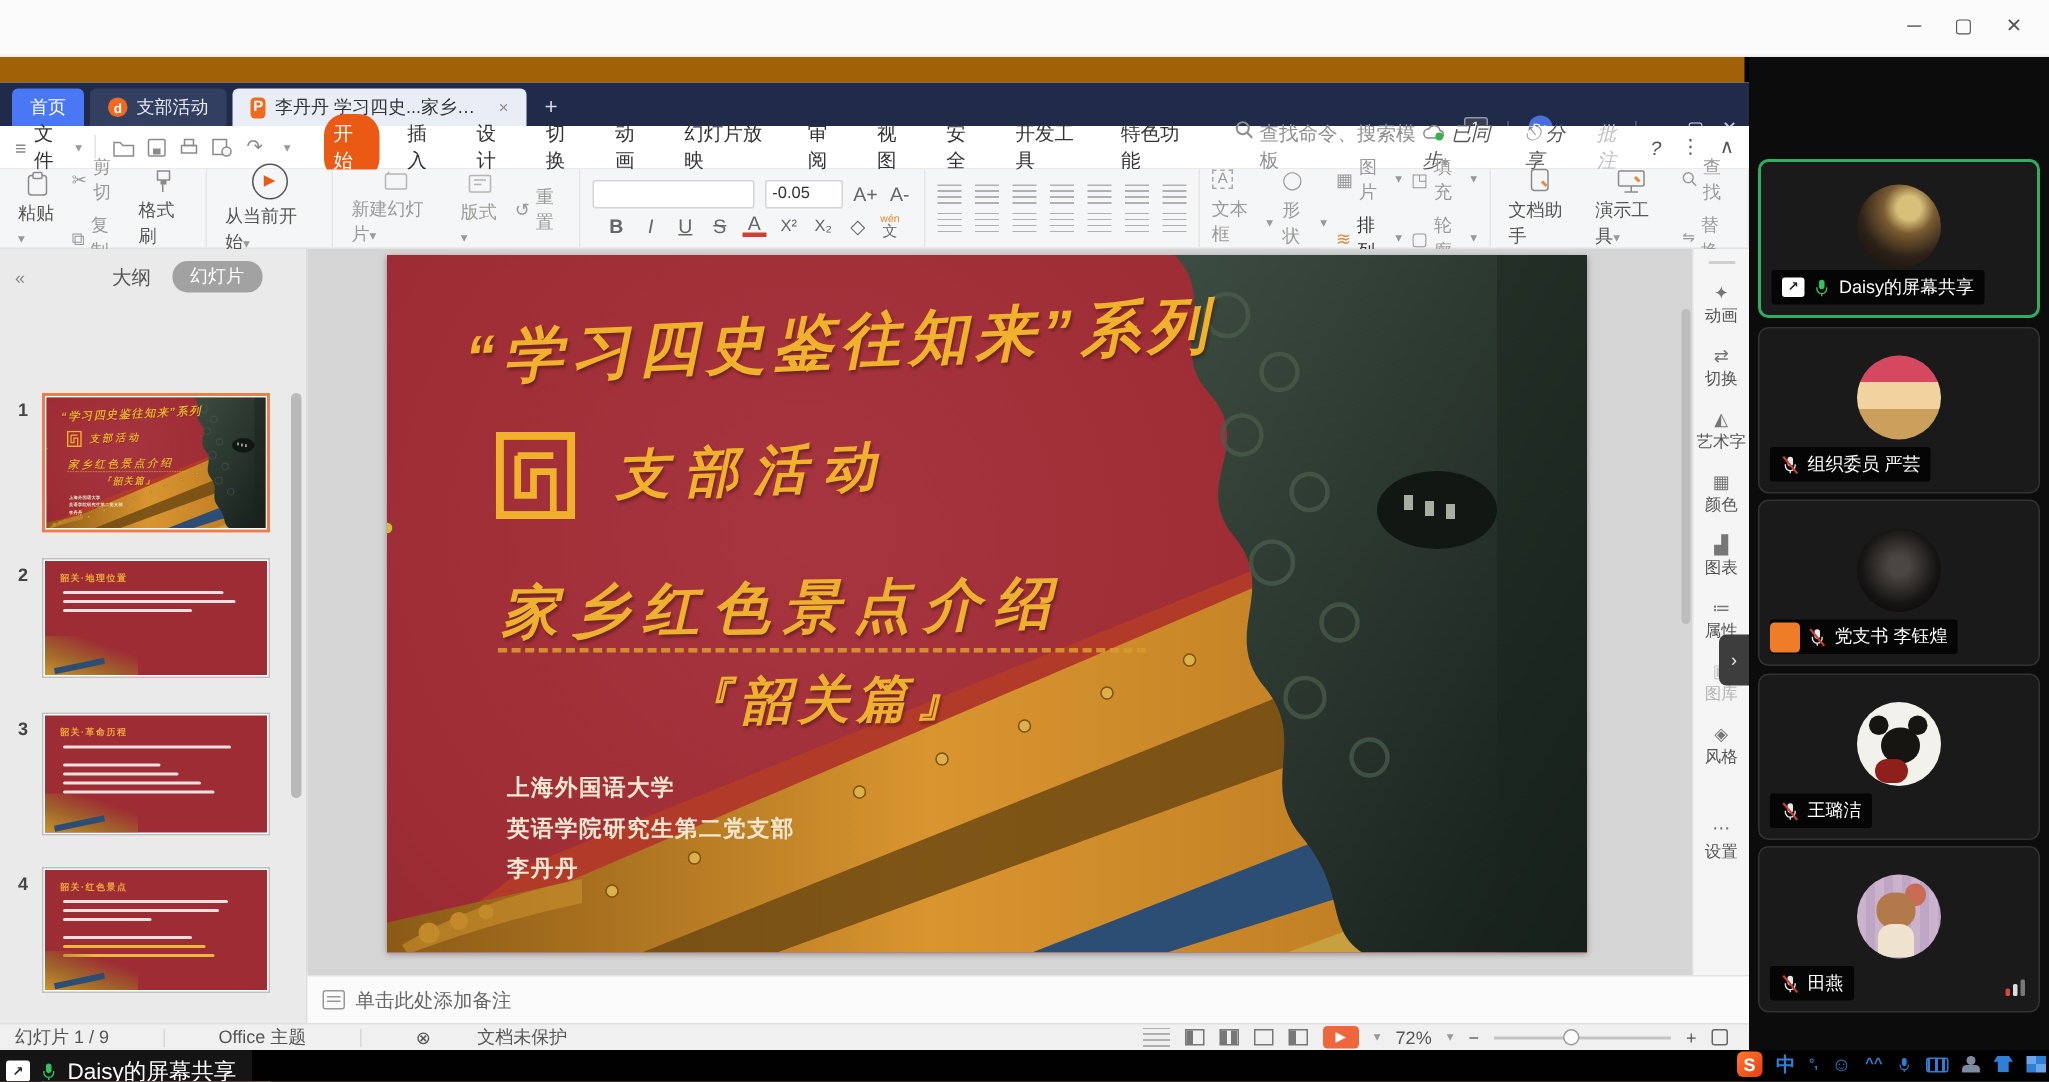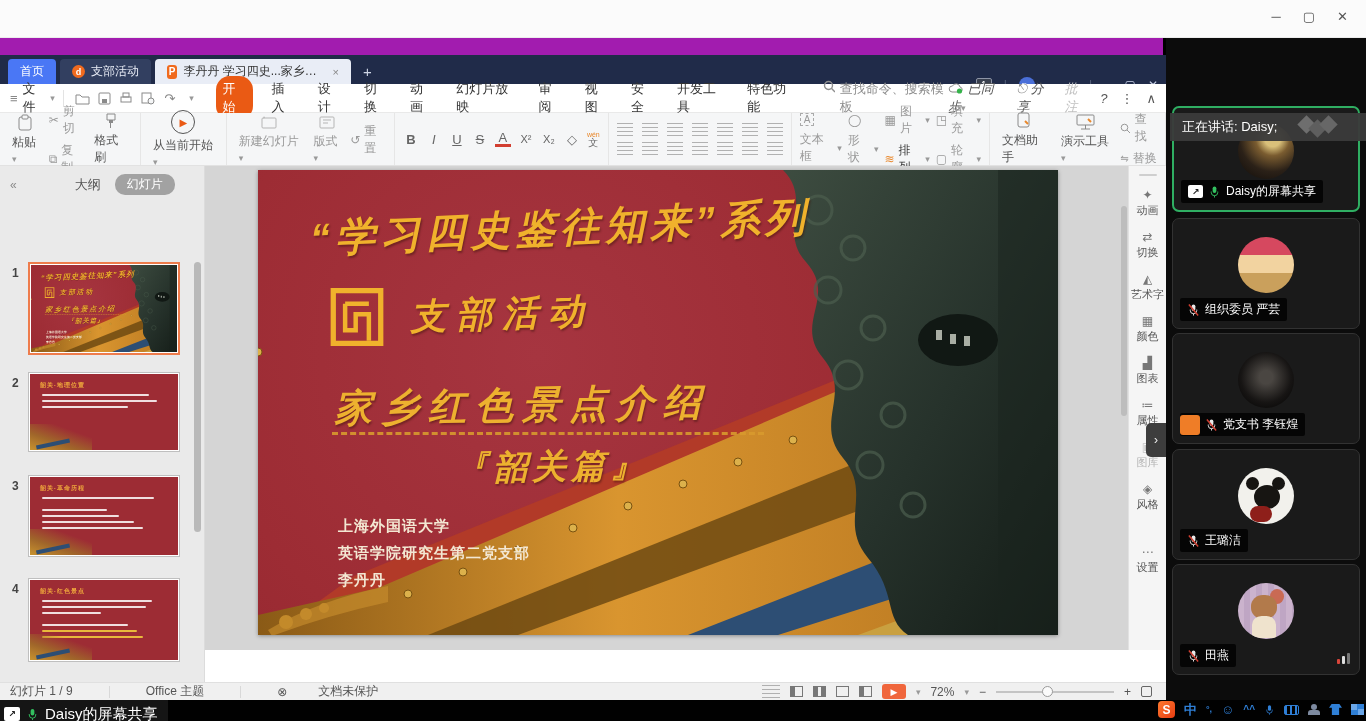--- a/index.html
+++ b/index.html
@@ -6,21 +6,21 @@
   *{box-sizing:border-box;font-family:"Liberation Sans","DejaVu Sans",sans-serif;}
   #root{position:relative;width:1366px;height:721px;overflow:hidden;background:#000;}
 
   
   .mtbar{position:absolute;left:0;top:0;width:1366px;height:38px;background:#fbfbfb;border-bottom:1px solid #ececec;}
   .mtbar .ttl{position:absolute;left:0;right:0;top:10px;text-align:center;font-size:14px;color:#333;}
   .winctl{position:absolute;top:9px;display:flex;gap:22px;color:#555;font-size:13px;}
   .winctl span{cursor:default;}
 
   
-  .stage{position:absolute;left:0;top:38px;width:1163px;height:683px;background:#a21caf;}
+  .stage{position:absolute;left:0;top:38px;width:1163px;height:683px;background:#a16207;}
 
   
   .wps{position:absolute;left:0;top:17px;width:1166px;height:645px;background:#fff;}
   .tabstrip{position:absolute;left:0;top:0;width:1166px;height:29px;background:#202b49;display:flex;align-items:flex-end;}
   .tab{height:25px;display:flex;align-items:center;padding:0 12px;font-size:12px;border-radius:4px 4px 0 0;margin-left:4px;}
   .tab.home{background:#4a77f5;color:#fff;margin-left:8px;}
   .tab.docer{background:#323f60;color:#e6eaf4;gap:6px;}
   .tab.doc{background:#e9edf6;color:#333;gap:6px;width:196px;}
   .tab.doc .cx{margin-left:auto;color:#888;font-size:11px;}
   .circ{width:13px;height:13px;border-radius:50%;background:#f06a1e;color:#fff;font-size:9px;display:flex;align-items:center;justify-content:center;font-weight:bold;}
@@ -329,20 +329,26 @@
               </svg>
             <span><span>版式</span><span class="ddc">▾</span></span>
           </div>
           <div class="sb" style="align-self:flex-start;margin-top:6px;">
               <span class="gi">↺</span>
               <span>重置</span>
             </div>
         </div>
 
         <div class="rg fontrow">
+          <div class="frow">
+            <input class="fbox" value="" style="">
+            <input class="sbox" value="-0.05" style="">
+            <span class="fmt">A+</span>
+            <span class="fmt">A-</span>
+          </div>
           <div class="frow">
             <span class="fmt b">B</span>
             <span class="fmt i">I</span>
             <span class="fmt u">U</span>
             <span class="fmt s">S</span>
             <span class="fmt fca">A</span>
             <span class="fmt" style="font-size:11px;">X²</span>
             <span class="fmt" style="font-size:11px;">X₂</span>
             <span class="fmt">◇</span>
             <span class="pinw">
@@ -717,20 +723,24 @@
             <span class="ic">◈</span>
             <span>风格</span>
           </div>
         <div class="rt" style="margin-top:34px;">
             <span class="ic">⋯</span>
             <span>设置</span>
           </div>
       </div>
       <div class="flag">›</div>
 
+      <div class="notesbar">
+        <span class="nicon"></span>
+        <span>单击此处添加备注</span>
+      </div>
 
       <div class="statusbar">
         <span style="margin-left:10px;">幻灯片 1 / 9</span>
         <span class="sep"></span>
         <span>Office 主题</span>
         <span class="sep"></span>
         <span>⊗</span>
         <span style="margin-left:5px;">文档未保护</span>
         <div class="sright">
           <span class="li" style="width:18px;"></span>
@@ -760,28 +770,20 @@
           <span class="shb">↗</span>
           <svg width="13" height="14" viewBox="0 0 14 14">
               <rect x="5" y="1" width="4" height="7" rx="2" fill="#33c060"></rect>
               <path d="M3.5 6.5v1a3.5 3.5 0 0 0 7 0v-1" fill="none" stroke="#33c060"></path>
               <line x1="7" y1="11" x2="7" y2="13" stroke="#33c060"></line>
             </svg>
           <span>Daisy的屏幕共享</span>
         </div>
       </div>
 
-      <div class="speakbar">
-        <span>正在讲话: Daisy;</span>
-        <span class="dlogo">
-            <i></i>
-            <i></i>
-            <i></i>
-          </span>
-      </div>
 
       <div class="tile" style="top:295px;height:111px;">
         <div class="avatar av3"></div>
         <div class="plabel">
           <span class="pb"><span class="hd"></span><span class="bd"></span></span>
           <svg width="13" height="14" viewBox="0 0 14 14">
               <rect x="5" y="1" width="4" height="7" rx="2" fill="#e9e9e9"></rect>
               <path d="M3.5 6.5v1a3.5 3.5 0 0 0 7 0v-1" fill="none" stroke="#e9e9e9"></path>
               <line x1="7" y1="11" x2="7" y2="13" stroke="#e9e9e9"></line>
               <line x1="2" y1="1" x2="12" y2="13" stroke="#d23f31" stroke-width="1.6"></line>

